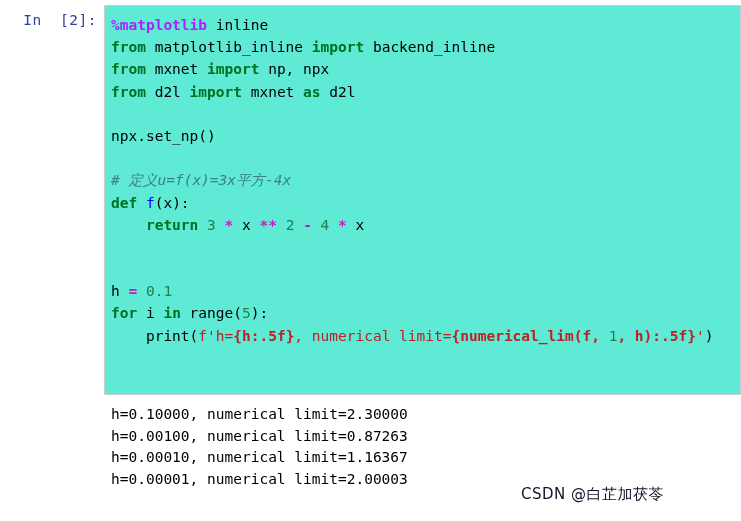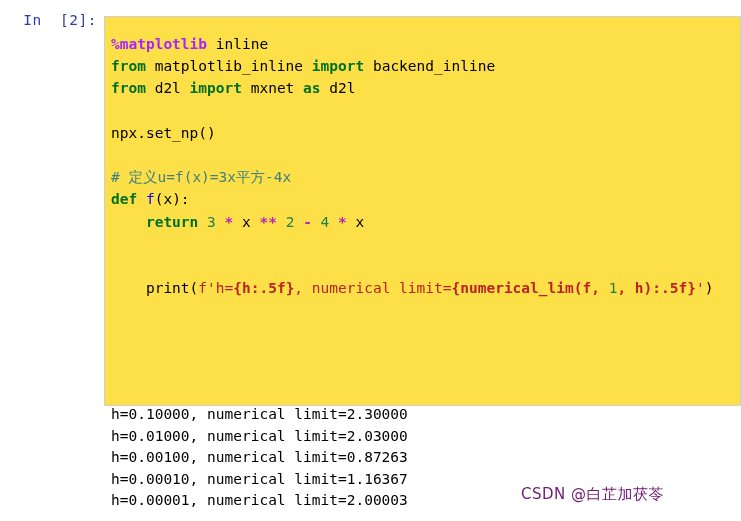--- a/index.html
+++ b/index.html
@@ -44,47 +44,46 @@
     font-family: "DejaVu Sans Mono", "Liberation Mono", monospace;
     font-size: 14.5px;
     line-height: 22px;
     padding-top: 4px;
     white-space: pre;
     letter-spacing: 0.5px;
   }
 
   .code-area {
     flex: 1 1 auto;
-    background: #fde047;
+    background: #5eead4;
     border: 1px solid #cfcfcf;
     border-left: 1px solid #cfcfcf;
     box-sizing: border-box;
-    padding: 16px 6px 8px 6px;
+    padding: 8px 6px 8px 6px;
     min-height: 390px;
-    margin-top: 11px;
   }
 
   .code-line {
     font-family: "DejaVu Sans Mono", "Liberation Mono", monospace;
     font-size: 14.5px;
     line-height: 22.2px;
     white-space: pre;
     color: #000000;
     height: 22.2px;
   }
 
   
   .tok-magic     { color: #aa22ff; font-weight: bold; }
   .tok-kw        { color: #007020; font-weight: bold; }
   .tok-func      { color: #0000ff; }
   .tok-num       { color: #208050; }
   .tok-op        { color: #bb22bb; font-weight: bold; }
   .tok-str       { color: #ba2121; }
   .tok-strint    { color: #bb2222; font-weight: bold; text-align: right; }
-  .tok-comment   { color: #408080; }
+  .tok-comment   { color: #408080; font-style: italic; }
   .tok-plain     { color: #000000; }
 
   
   .output-row {
     position: absolute;
     left: 0;
     top: 404px;
     width: 741px;
     display: flex;
     align-items: flex-end;
@@ -104,56 +103,58 @@
     line-height: 21.5px;
     white-space: pre;
     color: #000000;
   }
 
   
   .watermark {
     position: absolute;
     right: 13px;
     bottom: 17px;
-    color: #701a75;
+    color: #0f172a;
     font-family: "DejaVu Sans", "Liberation Sans", sans-serif;
     font-size: 15px;
     letter-spacing: 0.5px;
     white-space: pre;
     user-select: none;
   }
 </style>
 </head>
 <body>
 
 <div class="notebook-cell">
 
   <div class="input-row">
     <div class="prompt">In  [2]:</div>
     <div class="code-area" id="code-area">
         <div class="code-line"><span class="tok-magic">%matplotlib</span><span class="tok-plain"> inline</span></div>
         <div class="code-line"><span class="tok-kw">from</span><span class="tok-plain"> matplotlib_inline </span><span class="tok-kw">import</span><span class="tok-plain"> backend_inline</span></div>
+        <div class="code-line"><span class="tok-kw">from</span><span class="tok-plain"> mxnet </span><span class="tok-kw">import</span><span class="tok-plain"> np, npx</span></div>
         <div class="code-line"><span class="tok-kw">from</span><span class="tok-plain"> d2l </span><span class="tok-kw">import</span><span class="tok-plain"> mxnet </span><span class="tok-kw">as</span><span class="tok-plain"> d2l</span></div>
         <div class="code-line">&nbsp;</div>
         <div class="code-line"><span class="tok-plain">npx.</span><span class="tok-plain">set_np</span><span class="tok-plain">()</span></div>
         <div class="code-line">&nbsp;</div>
         <div class="code-line"><span class="tok-comment"># 定义u=f(x)=3x平方-4x</span></div>
         <div class="code-line"><span class="tok-kw">def</span><span class="tok-plain"> </span><span class="tok-func">f</span><span class="tok-plain">(x):</span></div>
         <div class="code-line"><span class="tok-plain">    </span><span class="tok-kw">return</span><span class="tok-plain"> </span><span class="tok-num">3</span><span class="tok-plain"> </span><span class="tok-op">*</span><span class="tok-plain"> x </span><span class="tok-op">**</span><span class="tok-plain"> </span><span class="tok-num">2</span><span class="tok-plain"> </span><span class="tok-op">-</span><span class="tok-plain"> </span><span class="tok-num">4</span><span class="tok-plain"> </span><span class="tok-op">*</span><span class="tok-plain"> x</span></div>
         <div class="code-line">&nbsp;</div>
         <div class="code-line">&nbsp;</div>
+        <div class="code-line"><span class="tok-plain">h </span><span class="tok-op">=</span><span class="tok-plain"> </span><span class="tok-num">0.1</span></div>
+        <div class="code-line"><span class="tok-kw">for</span><span class="tok-plain"> i </span><span class="tok-kw">in</span><span class="tok-plain"> range(</span><span class="tok-num">5</span><span class="tok-plain">):</span></div>
         <div class="code-line"><span class="tok-plain">    print(</span><span class="tok-str">f'</span><span class="tok-str">h=</span><span class="tok-strint">{h:.5f}</span><span class="tok-str">, numerical limit=</span><span class="tok-strint">{numerical_lim(f, </span><span class="tok-num">1</span><span class="tok-strint">, h):.5f}</span><span class="tok-str">'</span><span class="tok-plain">)</span></div>
       </div>
   </div>
 
   <div class="output-row">
     <div class="output-prompt"></div>
     <div class="output-area" id="output-area">
         <div class="output-line">h=0.10000, numerical limit=2.30000</div>
-        <div class="output-line">h=0.01000, numerical limit=2.03000</div>
         <div class="output-line">h=0.00100, numerical limit=0.87263</div>
         <div class="output-line">h=0.00010, numerical limit=1.16367</div>
         <div class="output-line">h=0.00001, numerical limit=2.00003</div>
       </div>
   </div>
 
   <div class="watermark">CSDN @白芷加茯苓</div>
 
 </div>
 

